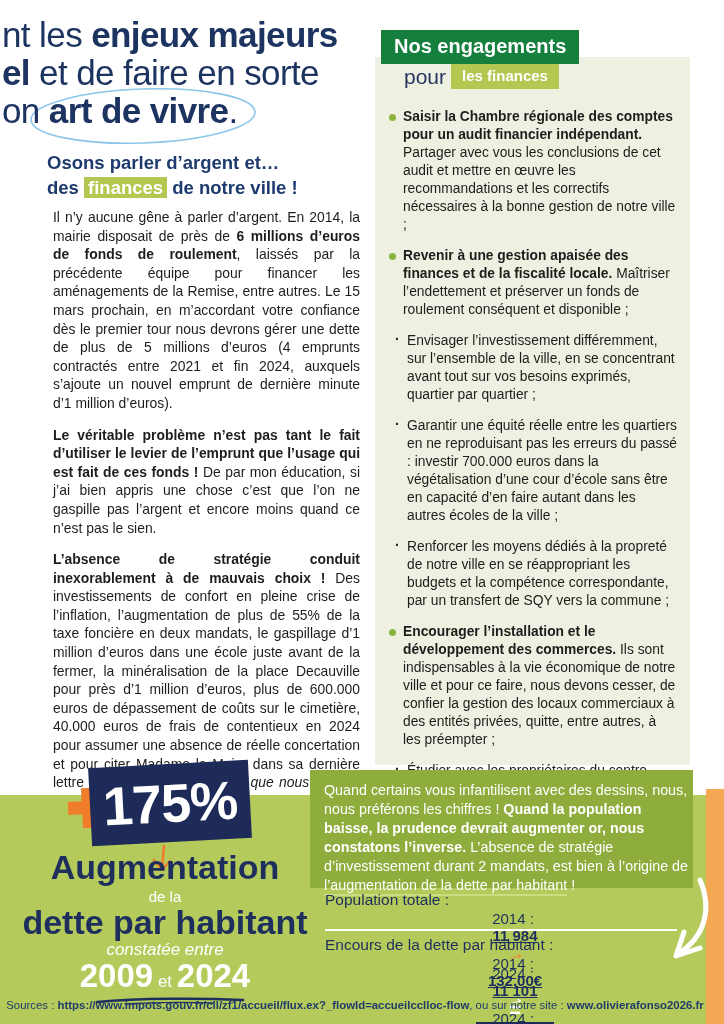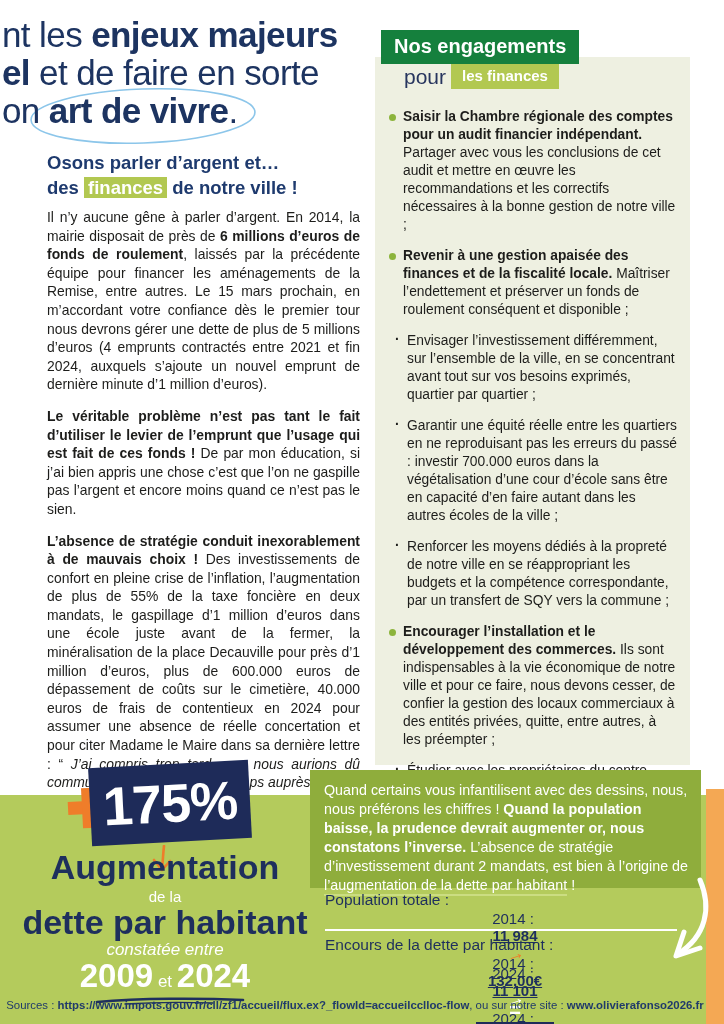--- a/index.html
+++ b/index.html
@@ -11,21 +11,21 @@
   .hl{background:#b2c851;color:#fff;padding:0 4px;}
 
   
   .headline{position:absolute;left:2px;top:16px;color:#1d3461;font-size:35px;line-height:38px;letter-spacing:-0.6px;white-space:nowrap;}
   .headline .hl-line{position:relative;z-index:2;}
   .ellipse-svg{position:absolute;left:28px;top:84px;z-index:1;}
 
   
   .intro-title{position:absolute;left:47px;top:150px;color:#1e3a6e;font-weight:700;font-size:18.5px;line-height:25px;}
   .body-copy{position:absolute;left:47px;top:208px;width:313px;color:#1d1d1b;font-size:13.9px;line-height:18.6px;text-align:justify;}
-  .body-copy p{margin:0 0 13px 0;}
+  .body-copy p{margin:0 0 13px 6px;}
 
   
   .panel{position:absolute;left:375px;top:57px;width:315px;height:708px;background:#eef0e1;}
   .banner{position:absolute;left:381px;top:30px;background:#15803d;color:#fff;font-weight:700;font-size:20px;padding:5px 13px 6px 13px;z-index:3;}
   .subtitle{position:absolute;left:404px;top:64px;display:flex;align-items:center;z-index:3;}
   .subtitle .pre{color:#27355e;font-size:21px;margin-right:5px;}
   .subtitle .box{background:#b2c851;color:#fff;font-weight:700;font-size:15px;padding:3px 11px 5px 11px;}
   .eng-list{position:absolute;left:389px;top:108px;width:288px;color:#1d1d1b;font-size:13.8px;line-height:18px;}
   .main-li{position:relative;padding-left:14px;margin-bottom:13px;}
   .main-li .dot{position:absolute;left:0;top:5.5px;width:7px;height:7px;border-radius:50%;background:#8cb43c;}
@@ -44,21 +44,21 @@
 
   .big-title1{position:absolute;left:0;top:848px;width:330px;text-align:center;color:#1e2f5d;font-weight:700;font-size:34px;}
   .big-title2{position:absolute;left:0;top:888px;width:330px;text-align:center;color:#fff;font-size:15px;}
   .big-title3{position:absolute;left:0;top:903px;width:330px;text-align:center;color:#1e2f5d;font-weight:700;font-size:34px;}
   .big-title4{position:absolute;left:0;top:940px;width:330px;text-align:center;color:#fff;font-size:17px;font-style:italic;}
   .big-years{position:absolute;left:0;top:957px;width:330px;text-align:center;color:#fff;font-weight:700;font-size:33px;}
   .big-years .sep{font-size:17px;font-weight:400;}
   .swoosh-svg{position:absolute;left:95px;top:996px;}
 
   .callout{position:absolute;left:310px;top:770px;width:369px;height:95px;background:#8fad3c;color:#fff;
-           font-size:14.3px;line-height:19px;padding:11px 8px 12px 14px;}
+           font-size:14.3px;line-height:19px;padding:11px 0 12px 14px;}
 
   .stats{position:absolute;left:325px;top:891px;width:380px;color:#1e2f5d;}
   .stat-label{font-weight:400;font-size:15.5px;}
   .stat-row{display:flex;align-items:center;margin-top:1px;font-size:15px;flex-direction:column;}
   .stat-row .val{font-weight:700;text-decoration:underline;}
   .stat-row .yr{margin-right:4px;}
   .arrow{font-weight:700;font-size:18px;display:inline-block;transform:rotate(-18deg);margin:0 12px;}
   .arrow.orange{color:#ef7d2a;}
   .arrow.white{color:#fff;}
   .eq{color:#fff;font-weight:700;font-size:20px;margin:0 10px;}

